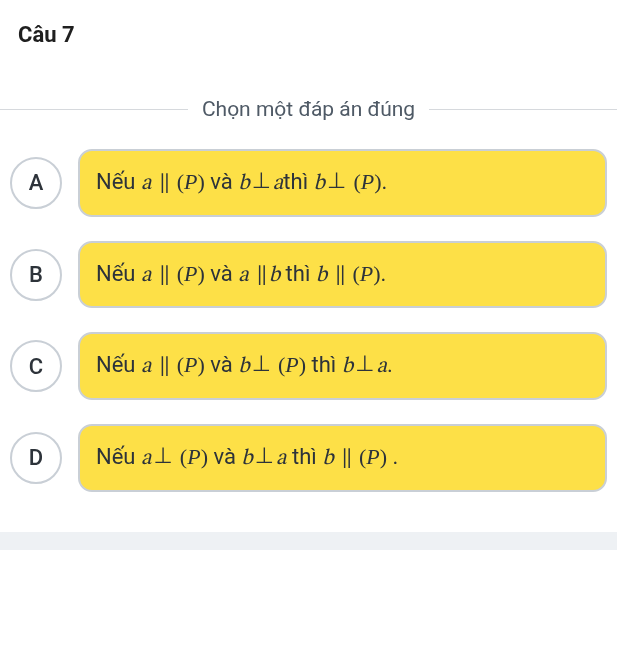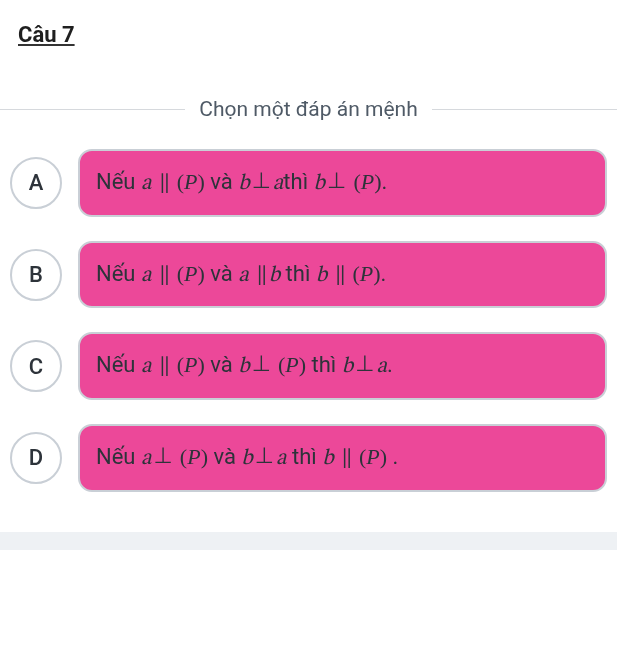--- a/index.html
+++ b/index.html
@@ -6,21 +6,20 @@
   body {
     font-family: -apple-system, BlinkMacSystemFont, "Segoe UI", Roboto, Arial, sans-serif;
     background: #fff;
     width: 617px;
     min-height: 654px;
     color: #333;
     padding: 0;
   }
   .header {
     padding: 22px 18px 12px 18px;
-    text-decoration: underline;
   }
   .q-num {
     font-weight: 700;
     font-size: 22px;
     color: #1f1f1f;
     margin-bottom: 10px;
   }
   .q-text {
     font-size: 22px;
     color: #393939;
@@ -66,21 +65,21 @@
     background: #fff;
     cursor: pointer;
   }
   .answer {
     flex: 1;
     border: 2px solid #c9cfd6;
     border-radius: 14px;
     padding: 16px 16px;
     font-size: 22px;
     color: #2d333a;
-    background: #ec4899;
+    background: #fde047;
     cursor: pointer;
     line-height: 1.35;
   }
   .math {
     font-family: "Cambria Math", "STIX Two Math", "Latin Modern Math", Georgia, serif;
   }
   .mi { font-style: italic; }
   .perp {
     font-family: Arial, sans-serif;
     display: inline-block;
@@ -97,21 +96,21 @@
 </style>
 </head>
 <body>
 
 <div class="header">
   <div class="q-num">Câu 7</div>
 </div>
 
 <div class="instruction-row">
   <div class="line"></div>
-  <div class="instruction">Chọn một đáp án mệnh</div>
+  <div class="instruction">Chọn một đáp án đúng</div>
   <div class="line"></div>
 </div>
 
 <div class="options">
 
   <div class="option-row">
     <div class="radio">
       <span>A</span>
     </div>
     <div class="answer">

